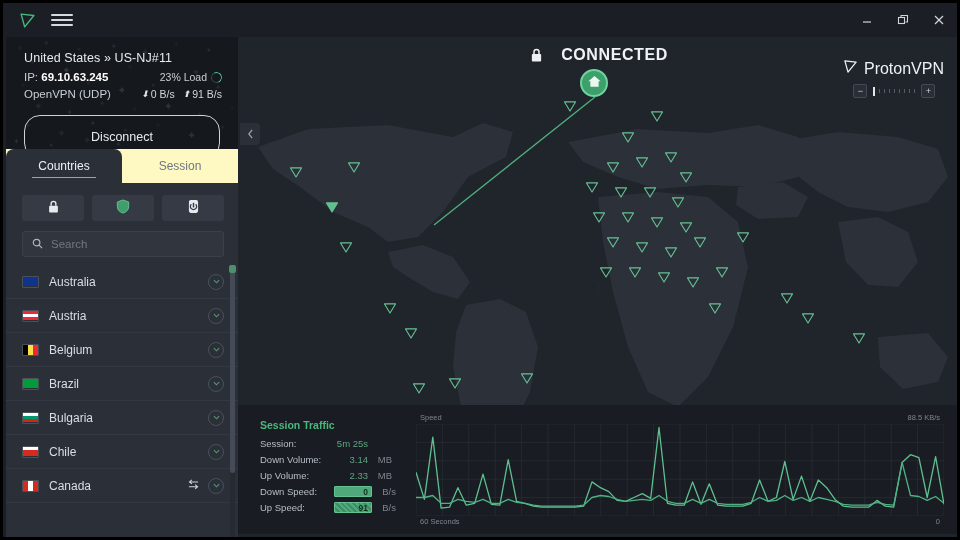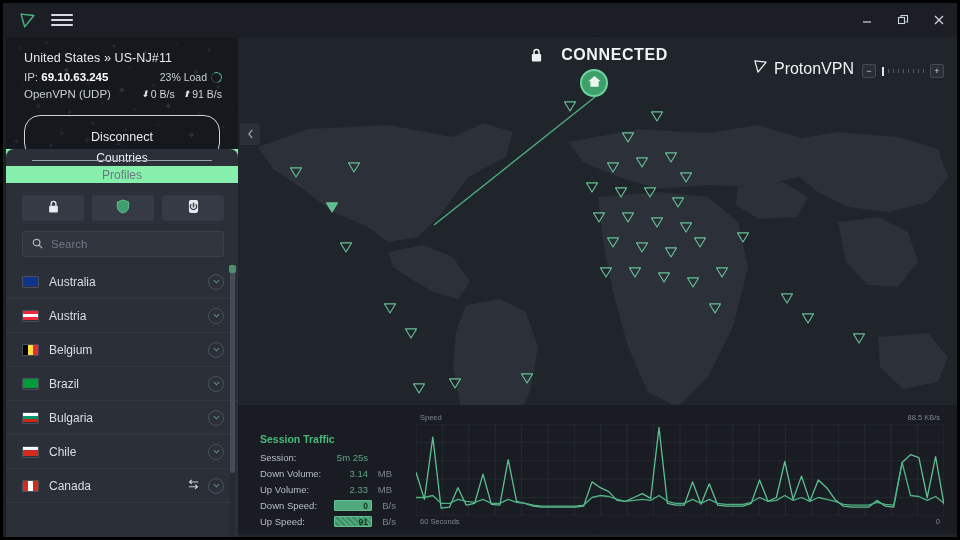--- a/index.html
+++ b/index.html
@@ -78,21 +78,21 @@
   #collapse-btn {
     position:absolute; left:234px; top:86px;
     width:20px; height:22px;
     background:#2b2f37; color:#9aa2ad;
     border-radius:0 4px 4px 0;
     display:flex; align-items:center; justify-content:center;
     font-size:10px; cursor:pointer; z-index:35;
   }
 
   
-  #tabs { display:flex; height:34px; background:#86efac;flex-direction:column; }
+  #tabs { display:flex; height:34px; background:#fef9c3; }
   .tab {
     flex:1 1 0; display:flex; align-items:center; justify-content:center;
     font-size:12px; cursor:pointer; position:relative;
   }
   .tab.active { background:#2b2f38; color:#eef1f4; border-radius:8px 8px 0 0;}
   .tab.inactive { color:#6f7682; }
   .tab.active::after{
     content:""; position:absolute; bottom:5px; left:26px; right:26px;
     height:1px; background:#9aa2ad;
   }
@@ -167,41 +167,41 @@
   #lock-icon { display:flex; align-items:center;}
   #home-marker {
     position:absolute; left:342px; top:32px;
     width:28px; height:28px; border-radius:50%;
     background:#3da06a; border:2px solid #6fd2a0;
     display:flex; align-items:center; justify-content:center;
     z-index:6;
   }
   #brand {
     position:absolute; right:16px; top:22px; z-index:6;
-    display:flex; flex-direction:row; align-items:flex-end; gap:6px;
+    display:flex; flex-direction:column; align-items:center; gap:6px;
   }
   #brand-title { display:flex; align-items:center; gap:6px; color:#eef1f4; font-size:16px;}
   #zoom-ctl { display:flex; align-items:center; gap:3px; margin-left:2px;}
   .zbtn {
     width:14px; height:14px; background:#2a2e36; border:1px solid #444a54;
     color:#cfd4da; font-size:9px; line-height:12px; text-align:center; cursor:pointer;
     border-radius:2px;
   }
   #zoom-track { display:flex; align-items:center; gap:4px; padding:0 3px;}
   #zoom-track i { display:block; width:1px; height:4px; background:#555b66;}
   #zoom-track i.on { height:9px; width:2px; background:#e2e6ea;}
 
   
   #stats-bar {
     position:absolute; left:235px; bottom:3px;
     width:722px; height:129px;
     background:#191c22;
     z-index:10;
   }
-  #session-traffic { position:absolute; left:22px; top:28px; width:148px;}
+  #session-traffic { position:absolute; left:22px; top:14px; width:148px;}
   #st-title { color:#4ab87c; font-size:10.5px; font-weight:700; margin-bottom:5px;}
   .st-row { display:flex; align-items:center; height:14px; font-size:9.5px; margin-bottom:2px;}
   .st-label { width:74px; color:#b9bfc7;}
   .st-val { color:#5fa380; text-align:right; width:34px;}
   .st-unit { color:#7d858f; width:24px; text-align:right; padding-left:2px;}
   .st-meter {
     width:38px; height:11px; background:#4fa97a; border:1px solid #62c291;
     color:#12321f; font-size:8.5px; font-weight:700; text-align:right;
     padding-right:3px; line-height:10px; border-radius:1px;
   }
@@ -592,21 +592,21 @@
               <em style="font-style:normal">91 B/s</em>
             </span>
           </span>
         </div>
       </div>
       <button id="disconnect-btn">Disconnect</button>
     </div>
 
     <div id="tabs">
       <div class="tab active">Countries</div>
-      <div class="tab inactive">Profiles</div>
+      <div class="tab inactive">Session</div>
     </div>
 
     <div id="panel-body">
       <div class="icon-btn-row">
         <button class="icon-btn">
           <span>
             <svg width="13" height="14" viewBox="0 0 14 16">
               <rect x="2" y="6.6" width="10" height="7.6" rx="1" fill="#e7eaee"></rect>
               <path d="M4.3 6.6 V4.3 a2.7 2.7 0 0 1 5.4 0 V6.6" fill="none" stroke="#e7eaee" stroke-width="1.6"></path>
             </svg>

